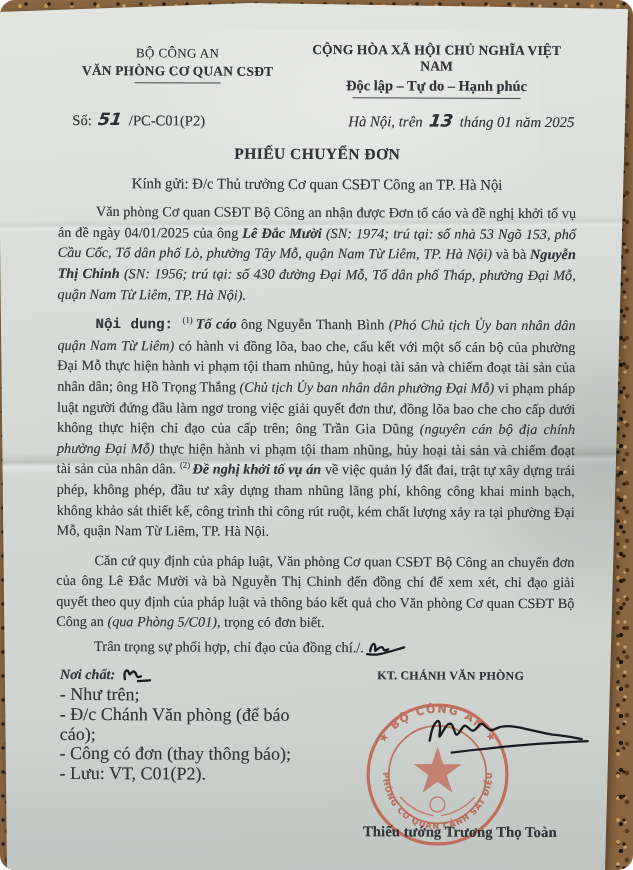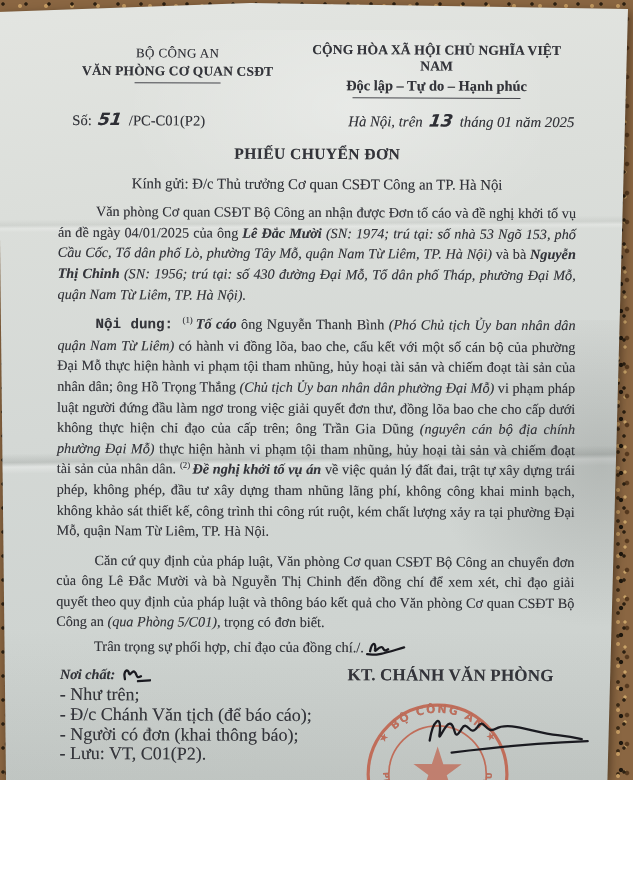--- a/index.html
+++ b/index.html
@@ -1,27 +1,28 @@
 <!DOCTYPE html>
 <html><head>
 <meta charset="utf-8">
 <style>
   html,body{margin:0;padding:0;}
   .photo{
-    position:relative;width:633px;height:780px;overflow:hidden;
+    position:relative;width:633px;height:870px;overflow:hidden;
     background-color:#8a6642;
     background-image:
       radial-gradient(circle at 3px 4px,  #2c2012 1.3px, transparent 2.2px),
       radial-gradient(circle at 12px 14px,#1e170e 1.6px, transparent 2.6px),
       radial-gradient(circle at 20px 6px, #c79d63 1.5px, transparent 2.4px),
       radial-gradient(circle at 7px 19px, #55391f 1.7px, transparent 2.8px),
       radial-gradient(circle at 16px 22px,#c9a368 1.2px, transparent 2.1px),
       radial-gradient(circle at 24px 15px,#3b2a16 1.4px, transparent 2.3px);
     background-size:23px 24px,29px 27px,26px 22px,31px 29px,21px 25px,27px 23px;
     font-family:"Liberation Serif","DejaVu Serif",serif;
+    border-radius:15px;
   }
   .paper-shadow{position:absolute;inset:0;filter:drop-shadow(2px 3px 5px rgba(25,15,5,.5));}
   .paper{
     position:absolute;inset:0;
     clip-path:polygon(-2px 12px,250px 3px,628px 9px,605px 870px,7px 870px,0px 238px);
     background:linear-gradient(174deg,#e3e5e1 0%,#dbdeda 26%,#d4d8d5 52%,#cfd4d1 76%,#cbd0cd 100%);
   }
   .crease{position:absolute;left:-10px;width:110%;pointer-events:none;}
   .crease-a{top:215px;height:16px;transform:rotate(-.4deg);
     background:linear-gradient(to bottom,transparent 15%,rgba(110,115,110,.10) 50%,rgba(255,255,255,.22) 72%,transparent 95%);}
@@ -66,21 +67,21 @@
 
   .closing{margin-top:5px;font-size:14.4px;text-indent:38px;white-space:nowrap;}
   .inline-mark{vertical-align:-4px;margin-left:2px;}
 
   .footer{display:flex;margin-top:10px;}
   .f-left{width:52%;padding-left:4px;}
   .recip-label{font-weight:bold;font-style:italic;font-size:14.2px;}
   .recip-list{margin-top:2px;}
   .recip-list .list-line{font-size:18px;line-height:19.8px;}
   .f-right{width:48%;text-align:center;position:relative;height:172px;}
-  .sig-auth{font-weight:bold;font-size:17px;line-height:18.5px;letter-spacing:.2px;}
+  .sig-auth{font-weight:bold;font-size:12px;line-height:18.5px;letter-spacing:.2px;}
   .seal-svg{position:absolute;left:50%;top:33px;width:150px;height:150px;margin-left:-88px;opacity:.82;}
   .signature-svg{position:absolute;right:-22px;top:28px;width:180px;height:72px;}
   .signer{position:absolute;bottom:-2px;left:0;width:108%;font-weight:bold;font-size:14.8px;}
   .stroke{fill:none;stroke:#1a1a20;stroke-width:2.3;stroke-linecap:round;stroke-linejoin:round;}
 </style>
 </head>
 <body>
 
 <div class="photo">
   <div class="paper-shadow">
@@ -135,22 +136,22 @@
         <div class="footer">
           <div class="f-left">
             <div class="recip-label">
               <span>Nơi chất:</span>
               <svg class="inline-mark" width="32" height="18" viewBox="0 0 32 18">
                   <path class="stroke" stroke-width="2" d="M4,14 C2,5 7,3 8,8 C9,12 11,4 14,7 C16,9 15,14 20,11 M17,16 L29,15"></path>
                 </svg>
             </div>
             <div class="recip-list">
                 <div class="list-line">- Như trên;</div>
-                <div class="list-line">- Đ/c Chánh Văn tịch (để báo cáo);</div>
-                <div class="list-line">- Người có đơn (khai thông báo);</div>
+                <div class="list-line">- Đ/c Chánh Văn phòng (để báo cáo);</div>
+                <div class="list-line">- Công có đơn (thay thông báo);</div>
                 <div class="list-line">- Lưu: VT, C01(P2).</div>
               </div>
           </div>
 
           <div class="f-right">
             <div class="sig-auth">KT. CHÁNH VĂN PHÒNG</div>
 
             <svg class="seal-svg" viewBox="0 0 160 160">
               <g fill="none" stroke="#c05a43">
                 <circle cx="80" cy="80" r="74" stroke-width="3.4"></circle>

